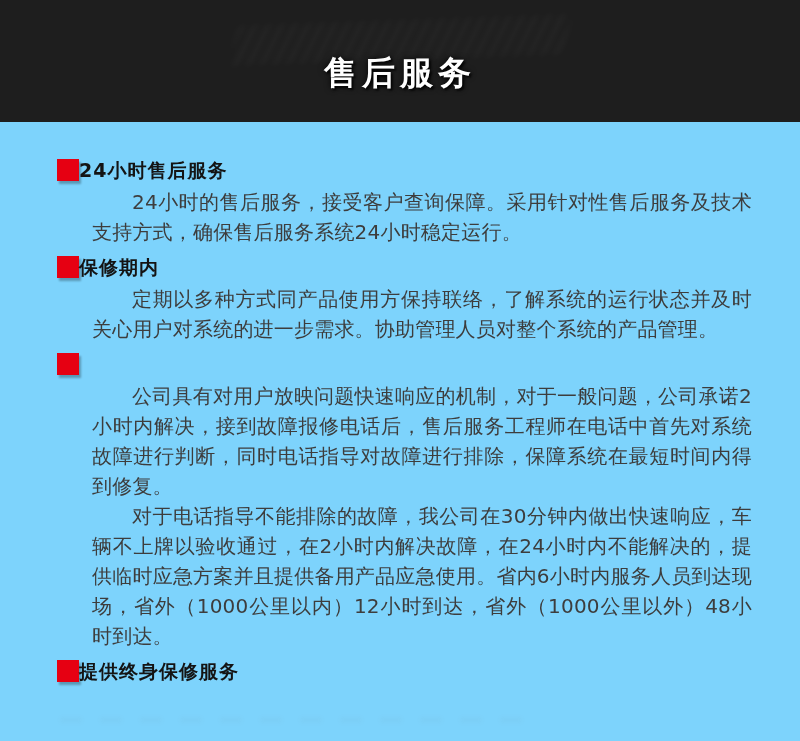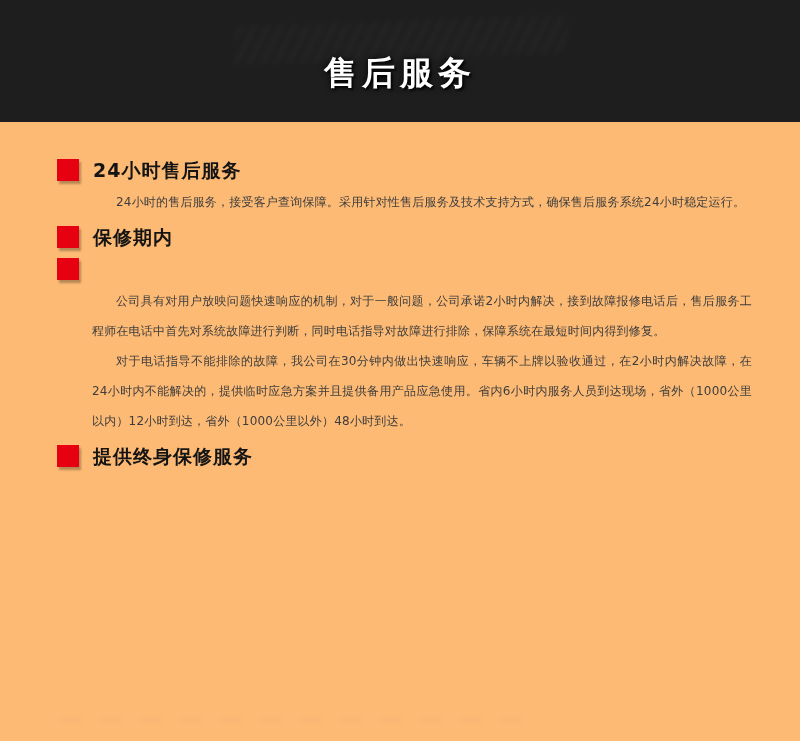--- a/index.html
+++ b/index.html
@@ -11,21 +11,21 @@
   body {
     width: 800px;
     height: 741px;
     background: #ffffff;
     font-family: "DejaVu Sans", "Liberation Sans", sans-serif;
   }
   .page {
     position: relative;
     width: 800px;
     height: 741px;
-    background: #fdba74;
+    background: #7dd3fc;
     overflow: hidden;
   }
   
   .banner {
     position: relative;
     width: 100%;
     height: 122px;
     background: var(--header-bg);
     display: flex;
     align-items: flex-start;
@@ -57,21 +57,20 @@
     pointer-events: none;
   }
   
   .content {
     padding: 36px 45px 0 57px;
   }
   .section { margin-bottom: 8px; }
   .sec-head {
     display: flex;
     align-items: center;
-    gap: 14px;
     margin-bottom: 5px;
     height: 24px;
   }
   .bullet {
     flex: 0 0 auto;
     width: 22px;
     height: 22px;
     background: var(--accent);
     box-shadow: 2px 3px 2px rgba(0,0,0,0.28);
   }
@@ -79,21 +78,21 @@
     margin: 0;
     font-size: 19px;
     font-weight: bold;
     color: #141414;
     letter-spacing: 1px;
     line-height: 1;
   }
   .section p {
     margin: 0 0 0 35px;
     width: 660px;
-    font-size: 12px;
+    font-size: 20px;
     line-height: 30px;
     color: #3d3d3d;
     text-indent: 2em;
     text-align: justify;
     letter-spacing: 0.2px;
   }
   .footer-watermark {
     position: absolute;
     left: 60px;
     bottom: 18px;
@@ -125,20 +124,21 @@
         <h2>24小时售后服务</h2>
       </div>
       <p>24小时的售后服务，接受客户查询保障。采用针对性售后服务及技术支持方式，确保售后服务系统24小时稳定运行。</p>
     </section>
 
     <section class="section">
       <div class="sec-head">
         <span class="bullet"></span>
         <h2>保修期内</h2>
       </div>
+      <p>定期以多种方式同产品使用方保持联络，了解系统的运行状态并及时关心用户对系统的进一步需求。协助管理人员对整个系统的产品管理。</p>
     </section>
 
     <section class="section">
       <div class="sec-head">
         <span class="bullet"></span>
       </div>
       <p>公司具有对用户放映问题快速响应的机制，对于一般问题，公司承诺2小时内解决，接到故障报修电话后，售后服务工程师在电话中首先对系统故障进行判断，同时电话指导对故障进行排除，保障系统在最短时间内得到修复。</p>
       <p>对于电话指导不能排除的故障，我公司在30分钟内做出快速响应，车辆不上牌以验收通过，在2小时内解决故障，在24小时内不能解决的，提供临时应急方案并且提供备用产品应急使用。省内6小时内服务人员到达现场，省外（1000公里以内）12小时到达，省外（1000公里以外）48小时到达。</p>
     </section>
 

